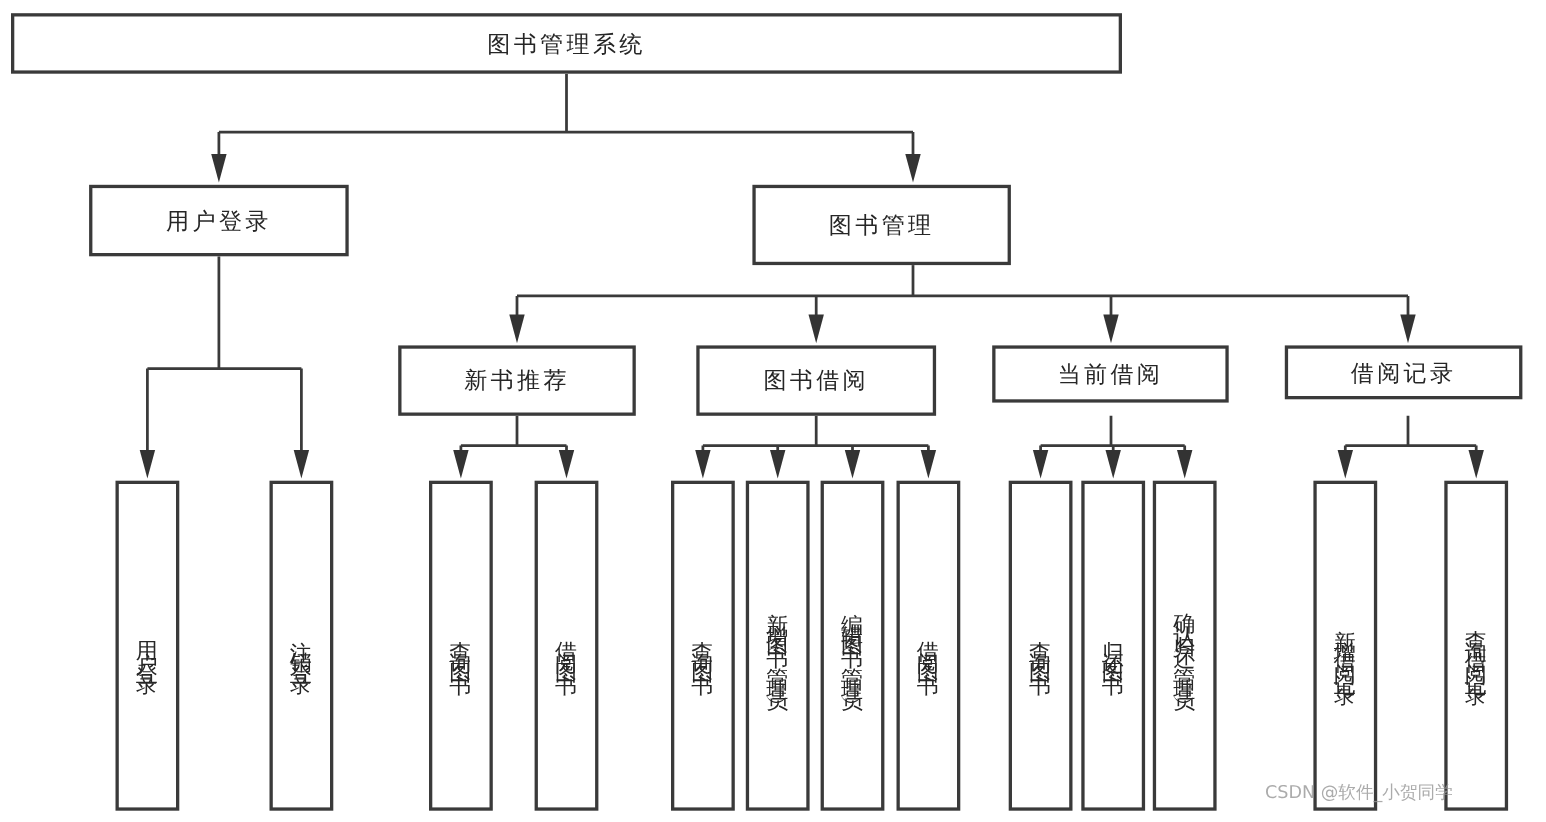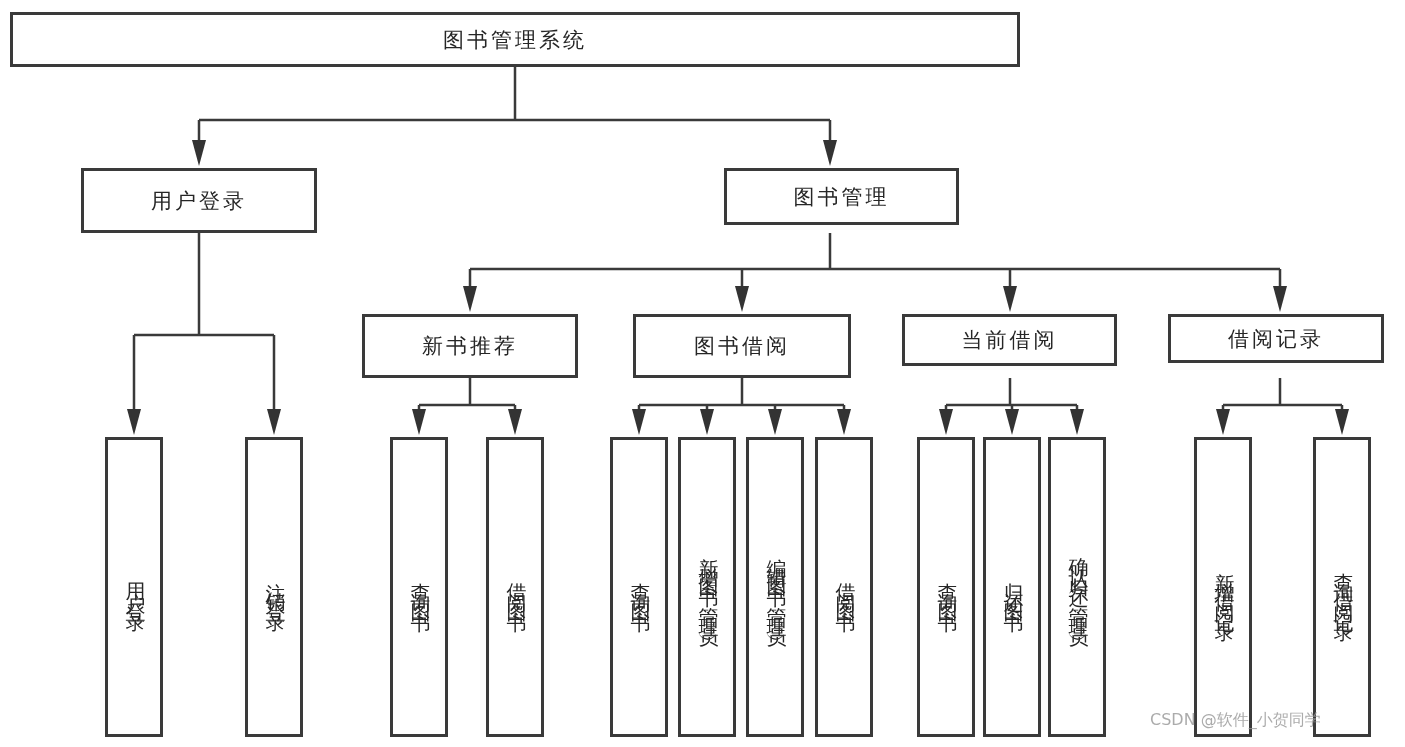--- a/index.html
+++ b/index.html
@@ -16,21 +16,20 @@
   .wire  { stroke: #3a3a3a; stroke-width: 2.5; fill: none; }
   .ah    { fill: #333333; stroke: none; }
   .box {
     position: absolute;
     background: #ffffff;
     border: 3px solid #3a3a3a;
     display: flex;
     align-items: center;
     justify-content: center;
     z-index: 2;
-    font-family: Liberation Mono, monospace;
   }
   .hbox span {
     font-size: 21px;
     letter-spacing: 3px;
     color: #262626;
     white-space: nowrap;
   }
   .leaf span {
     writing-mode: vertical-rl;
     text-orientation: mixed;
@@ -83,21 +82,21 @@
     <polygon class="ah" points="1335,409 1349,409 1342,435"></polygon>
   </svg>
 
   <div class="box hbox" style="left:10px;top:12px;width:1010px;height:55px">
     <span>图书管理系统</span>
   </div>
 
   <div class="box hbox" style="left:81px;top:168px;width:236px;height:65px">
     <span>用户登录</span>
   </div>
-  <div class="box hbox" style="left:724px;top:168px;width:235px;height:57px">
+  <div class="box hbox" style="left:684px;top:168px;width:235px;height:73px">
     <span>图书管理</span>
   </div>
 
   <div class="box hbox" style="left:362px;top:314px;width:216px;height:64px">
     <span>新书推荐</span>
   </div>
   <div class="box hbox" style="left:633px;top:314px;width:218px;height:64px">
     <span>图书借阅</span>
   </div>
   <div class="box hbox" style="left:902px;top:314px;width:215px;height:52px">

